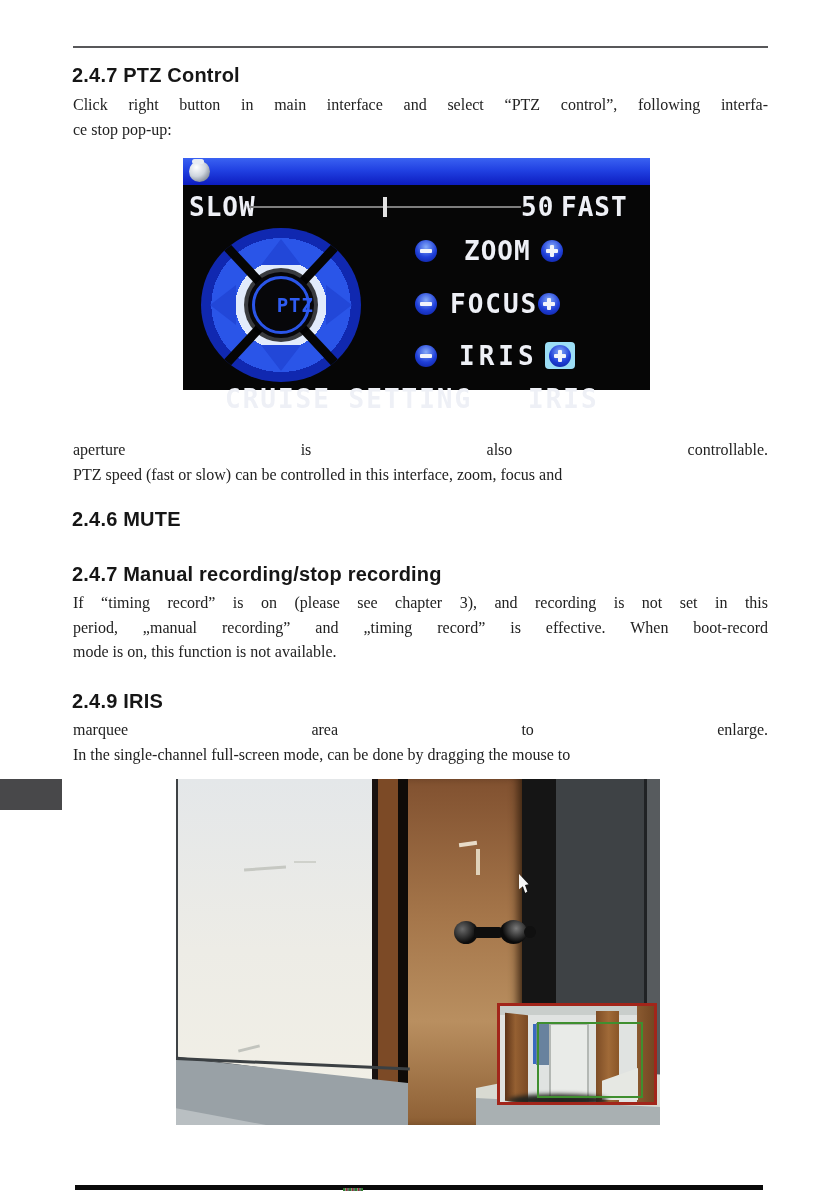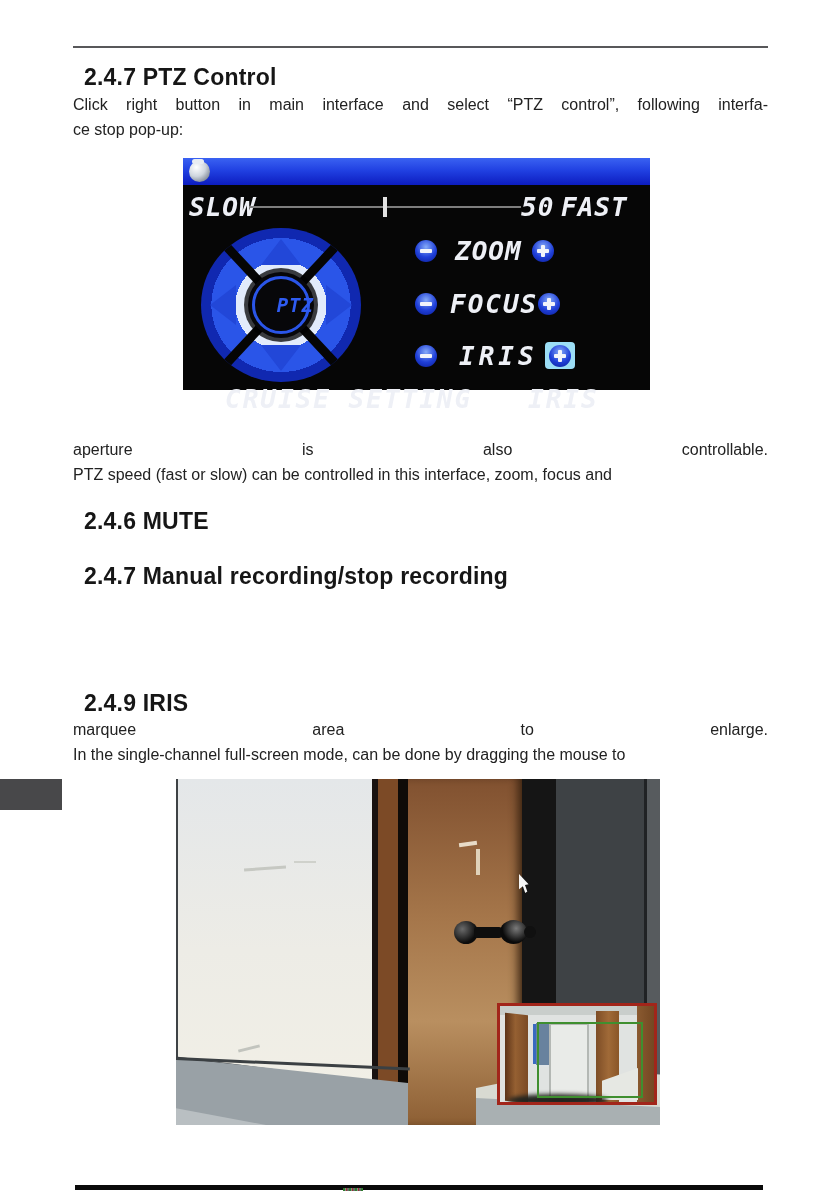--- a/index.html
+++ b/index.html
@@ -5,27 +5,27 @@
   html,body{margin:0;padding:0;background:#ffffff;}
   .page{position:relative;width:840px;height:1192px;background:#ffffff;overflow:hidden;
         font-family:"Liberation Sans",sans-serif;color:#1c1c1c;}
   
   .rule-top{position:absolute;left:73px;top:46px;width:695px;height:2px;background:#58585a;}
   .rule-bottom{position:absolute;left:75px;top:1185px;width:688px;height:5px;background:#0a0a0a;}
   .pageno-frag{position:absolute;left:343px;top:1188px;width:20px;height:3px;
     background:repeating-linear-gradient(90deg,#2f7d2f 0 2px,#8a8a8a 2px 3px,#a03030 3px 4px,#6a6a6a 4px 6px);}
   .side-tab{position:absolute;left:0;top:779px;width:62px;height:31px;background:#48484a;}
   
-  .h{position:absolute;left:84px;width:700px;margin:0;font-size:23px;font-weight:bold;
+  .h{position:absolute;left:72px;width:700px;margin:0;font-size:20px;font-weight:bold;
      color:#161616;letter-spacing:.2px;}
   .para{position:absolute;left:73px;width:695px;font-size:16px;color:#222;}
-  .jline{line-height:24.5px;text-align:justify;text-align-last:justify;white-space:normal;}
+  .jline{line-height:24.5px;text-align:justify;text-align-last:justify;white-space:normal;font-family:Liberation Serif, serif;}
   .jline:last-child{text-align-last:left;}
   
-  .ptz{position:absolute;left:183px;top:158px;width:467px;height:232px;background:#060606;font-style:italic;}
+  .ptz{position:absolute;left:183px;top:158px;width:467px;height:232px;background:#060606;}
   .ptz-titlebar{position:absolute;left:0;top:0;width:467px;height:27px;
      background:linear-gradient(180deg,#3a62f2 0%,#2141e2 45%,#0c1cc0 100%);}
   .dome{position:absolute;left:6px;top:3px;width:21px;height:21px;border-radius:50%;
      background:radial-gradient(circle at 35% 30%,#ffffff,#cfd6de 45%,#8a93a0 75%,#5a616c);}
   .dome:after{content:"";position:absolute;left:3px;top:-2px;width:12px;height:5px;border-radius:3px;background:#e8ecf2;}
   .osd{font-family:"DejaVu Sans Mono",monospace;font-weight:700;color:#eef0f6;font-size:26px;
        line-height:26px;letter-spacing:1px;}
   .slow{position:absolute;left:6px;top:36px;}
   .fast{position:absolute;left:378px;top:36px;}
   .spd-val{position:absolute;left:338px;top:36px;}
@@ -155,21 +155,21 @@
       <div class="hub">
         <div class="hub-ring"></div>
         <span class="osd">PTZ</span>
       </div>
     </div>
 
     <div class="ctl-row" style="top:80px">
       <span class="obtn">
           <span class="bh"></span>
         </span>
-      <span class="osd lbl" style="margin:0 10px 0 18px">ZOOM</span>
+      <span class="osd lbl" style="margin:0 10px 0 27px">ZOOM</span>
       <span class="obtn">
           <span class="bh"></span>
           <span class="bv"></span>
         </span>
     </div>
 
     <div class="ctl-row" style="top:133px">
       <span class="obtn">
           <span class="bh"></span>
         </span>
@@ -198,20 +198,25 @@
   </div>
 
   <div class="para" style="top:438px">
       <div class="jline">aperture is also controllable.</div>
       <div class="jline">PTZ speed (fast or slow) can be controlled in this interface, zoom, focus and</div>
     </div>
 
   <h2 class="h" style="top:508px">2.4.6 MUTE</h2>
 
   <h2 class="h" style="top:563px">2.4.7 Manual recording/stop recording</h2>
+  <div class="para" style="top:591px">
+      <div class="jline">If “timing record” is on (please see chapter 3), and recording is not set in this</div>
+      <div class="jline">period, „manual recording” and „timing record” is effective. When boot-record</div>
+      <div class="jline">mode is on, this function is not available.</div>
+    </div>
 
   <h2 class="h" style="top:690px">2.4.9 IRIS</h2>
   <div class="para" style="top:718px">
       <div class="jline">marquee area to enlarge.</div>
       <div class="jline">In the single-channel full-screen mode, can be done by dragging the mouse to</div>
     </div>
 
   <div class="side-tab"></div>
 
   <div class="photo">

